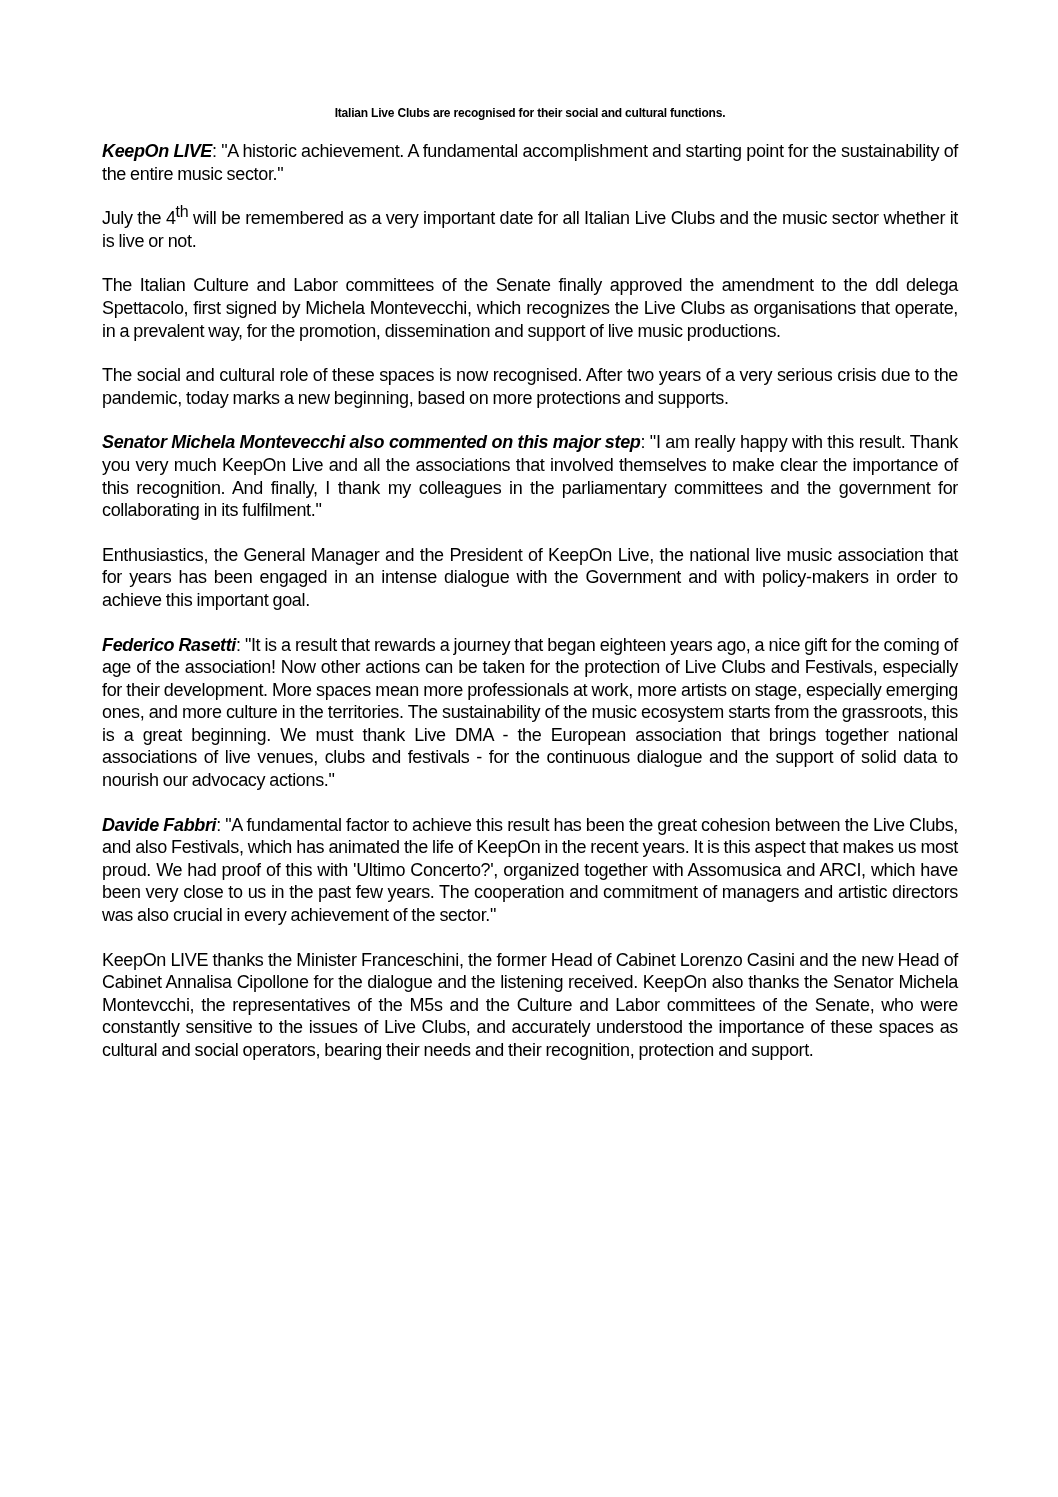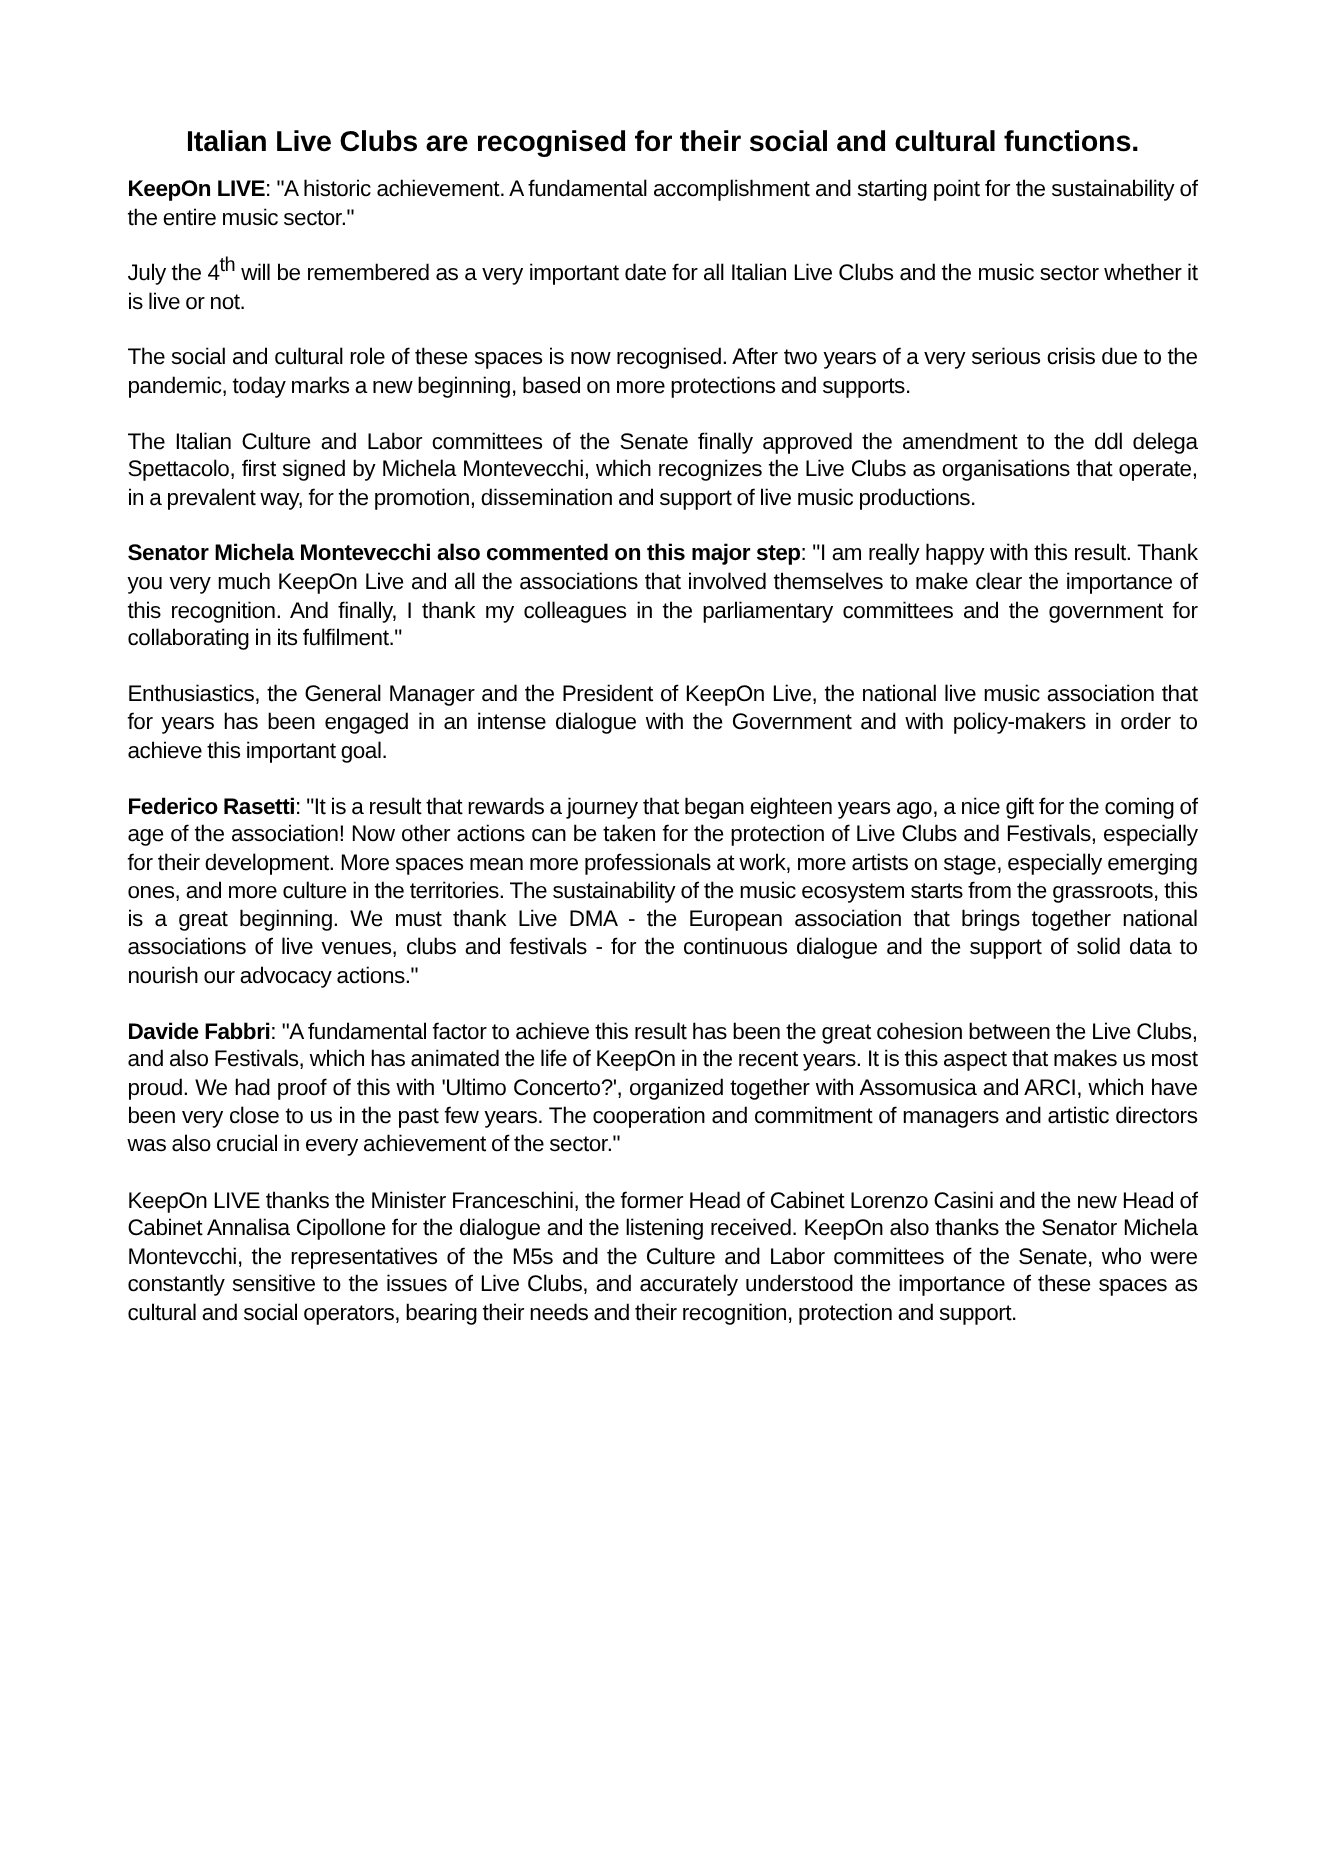--- a/index.html
+++ b/index.html
@@ -16,56 +16,57 @@
       color: #000000;
     }
     .page {
       position: absolute;
       left: 102px;
       top: 102px;
       width: 856px;
     }
     .title {
       font-weight: bold;
-      font-size: 23px;
+      font-size: 12px;
       text-align: center;
       margin: 0 0 16px 0;
       line-height: 22px;
       letter-spacing: -0.2px;
     }
     .para {
       font-size: 18px;
       line-height: 22.6px;
       text-align: justify;
       margin: 0 0 22px 0;
       letter-spacing: -0.35px;
       word-spacing: -0.5px;
     }
     .para b {
       font-weight: bold;
+      font-style: italic;
     }
     sup {
       font-size: 16px;
       line-height: 0;
       vertical-align: 7px;
     }
   </style>
 </head>
 <body>
 
 <div class="page">
   <div class="title">Italian Live Clubs are recognised for their social and cultural functions.</div>
 
   <p class="para"><b>KeepOn LIVE</b><span>: "A historic achievement. A fundamental accomplishment and starting point for the sustainability of the entire music sector."</span></p>
 
   <p class="para"><span>July the 4</span><sup>th</sup><span> will be remembered as a very important date for all Italian Live Clubs and the music sector whether it is live or not.</span></p>
 
+  <p class="para"><span>The Italian Culture and Labor committees of the Senate finally approved the amendment to the ddl delega Spettacolo, first signed by Michela Montevecchi, which recognizes the Live Clubs as organisations that operate, in a prevalent way, for the promotion, dissemination and support of live music productions.</span></p>
+
   <p class="para"><span>The social and cultural role of these spaces is now recognised. After two years of a very serious crisis due to the pandemic, today marks a new beginning, based on more protections and supports.</span></p>
-
-  <p class="para"><span>The Italian Culture and Labor committees of the Senate finally approved the amendment to the ddl delega Spettacolo, first signed by Michela Montevecchi, which recognizes the Live Clubs as organisations that operate, in a prevalent way, for the promotion, dissemination and support of live music productions.</span></p>
 
   <p class="para"><b>Senator Michela Montevecchi also commented on this major step</b><span>: "I am really happy with this result. Thank you very much KeepOn Live and all the associations that involved themselves to make clear the importance of this recognition. And finally, I thank my colleagues in the parliamentary committees and the government for collaborating in its fulfilment."</span></p>
 
   <p class="para"><span>Enthusiastics, the General Manager and the President of KeepOn Live, the national live music association that for years has been engaged in an intense dialogue with the Government and with policy-makers in order to achieve this important goal.</span></p>
 
   <p class="para"><b>Federico Rasetti</b><span>: "It is a result that rewards a journey that began eighteen years ago, a nice gift for the coming of age of the association! Now other actions can be taken for the protection of Live Clubs and Festivals, especially for their development. More spaces mean more professionals at work, more artists on stage, especially emerging ones, and more culture in the territories. The sustainability of the music ecosystem starts from the grassroots, this is a great beginning. We must thank Live DMA - the European association that brings together national associations of live venues, clubs and festivals - for the continuous dialogue and the support of solid data to nourish our advocacy actions."</span></p>
 
   <p class="para"><b>Davide Fabbri</b><span>: "A fundamental factor to achieve this result has been the great cohesion between the Live Clubs, and also Festivals, which has animated the life of KeepOn in the recent years. It is this aspect that makes us most proud. We had proof of this with 'Ultimo Concerto?', organized together with Assomusica and ARCI, which have been very close to us in the past few years. The cooperation and commitment of managers and artistic directors was also crucial in every achievement of the sector."</span></p>
 
   <p class="para"><span>KeepOn LIVE thanks the Minister Franceschini, the former Head of Cabinet Lorenzo Casini and the new Head of Cabinet Annalisa Cipollone for the dialogue and the listening received. KeepOn also thanks the Senator Michela Montevcchi, the representatives of the M5s and the Culture and Labor committees of the Senate, who were constantly sensitive to the issues of Live Clubs, and accurately understood the importance of these spaces as cultural and social operators, bearing their needs and their recognition, protection and support.</span></p>

